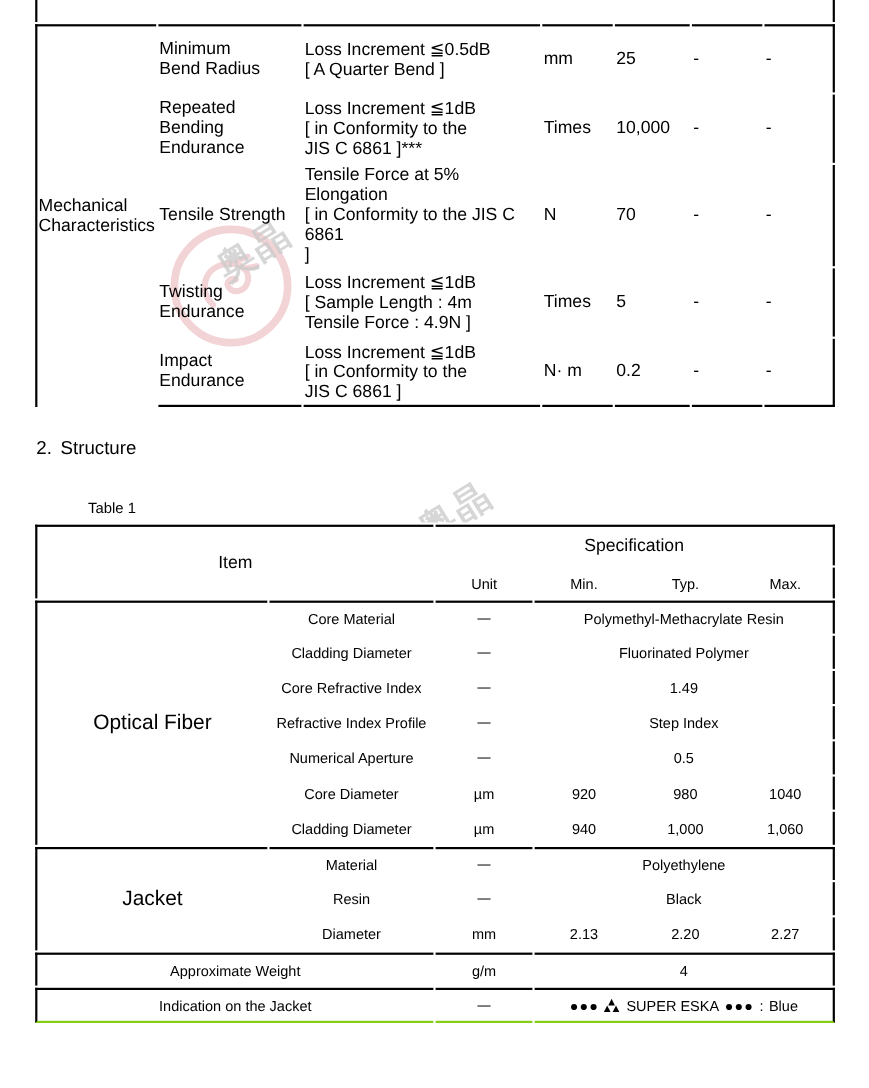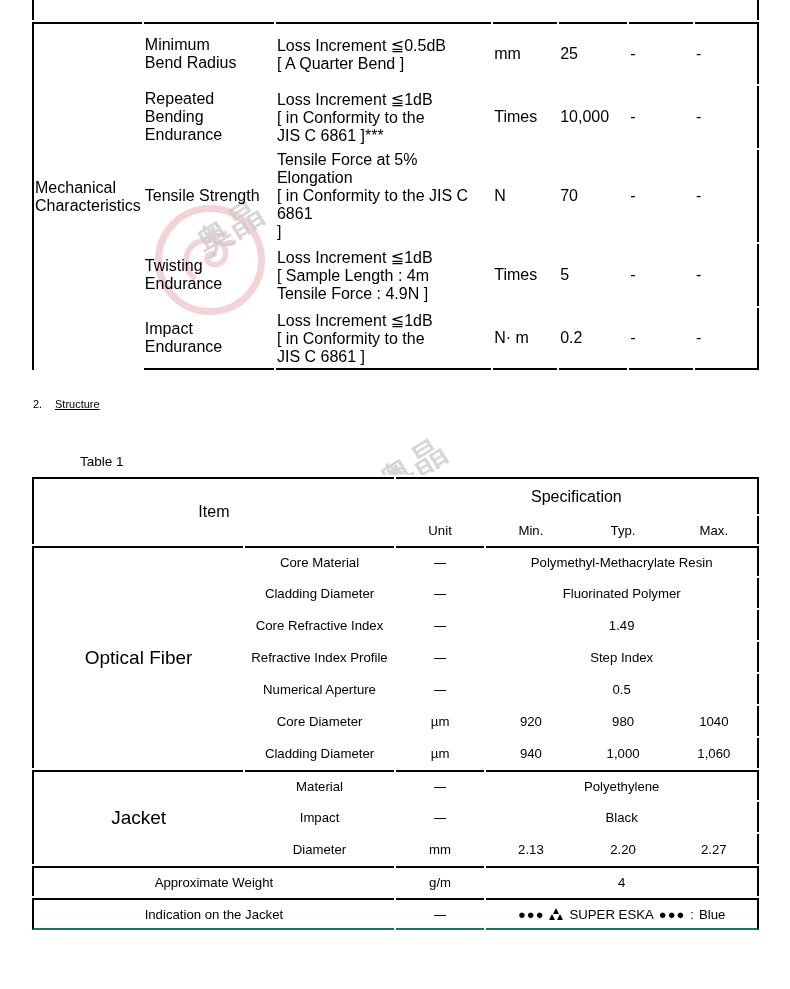--- a/index.html
+++ b/index.html
@@ -76,22 +76,21 @@
   .tbl-mech .outer-l { border-left: 2px solid #000; }
   .tbl-mech .outer-r { border-right: 2px solid #000; }
   .tbl-mech .grp-top { border-top: 2px solid #000; }
   .tbl-mech .grp-bot { border-bottom: 2px solid #000; }
 
   
   .sec-head {
     position: absolute;
     left: 33px;
     top: 398px;
-    font-size: 11px;
-    text-decoration: underline;
+    font-size: 17px;
   }
   .sec-head .num { display: inline-block; width: 22px; }
   .tbl-caption {
     position: absolute;
     left: 80px;
     top: 454px;
     font-size: 13.5px;
   }
 
   
@@ -119,21 +118,21 @@
     background: #fff;
   }
   .tbl-struct td {
     height: 26px;
     font-size: 13.2px;
     text-align: center;
   }
   .tbl-struct .b-l  { border-left: 2px solid #000; }
   .tbl-struct .b-r  { border-right: 2px solid #000; }
   .tbl-struct .b-t  { border-top: 2px solid #000; }
-  .tbl-struct .b-b  { border-bottom: 2px solid #0f766e; }
+  .tbl-struct .b-b  { border-bottom: 2px solid #84cc16; }
   .tbl-struct .item-head { font-size: 16px; }
   .tbl-struct .spec-head { font-size: 16px; }
   .tbl-struct .grp-cell { font-size: 19px; }
 
   .dash { font-family: "DejaVu Sans", sans-serif; }
 
   
   .indication {
     display: inline-flex;
     align-items: center;
@@ -381,21 +380,21 @@
         <td class="b-r">1,060</td>
       </tr>
 
       <tr style="height:30px">
         <td class="b-l b-t grp-cell" rowspan="3">Jacket</td>
         <td class="b-t">Material</td>
         <td class="b-t dash">—</td>
         <td class="b-t b-r" colspan="3">Polyethylene</td>
       </tr>
       <tr style="height:30px">
-        <td>Impact</td>
+        <td>Resin</td>
         <td class="dash">—</td>
         <td class="b-r" colspan="3">Black</td>
       </tr>
       <tr style="height:30px">
         <td>Diameter</td>
         <td>mm</td>
         <td>2.13</td>
         <td>2.20</td>
         <td class="b-r">2.27</td>
       </tr>

